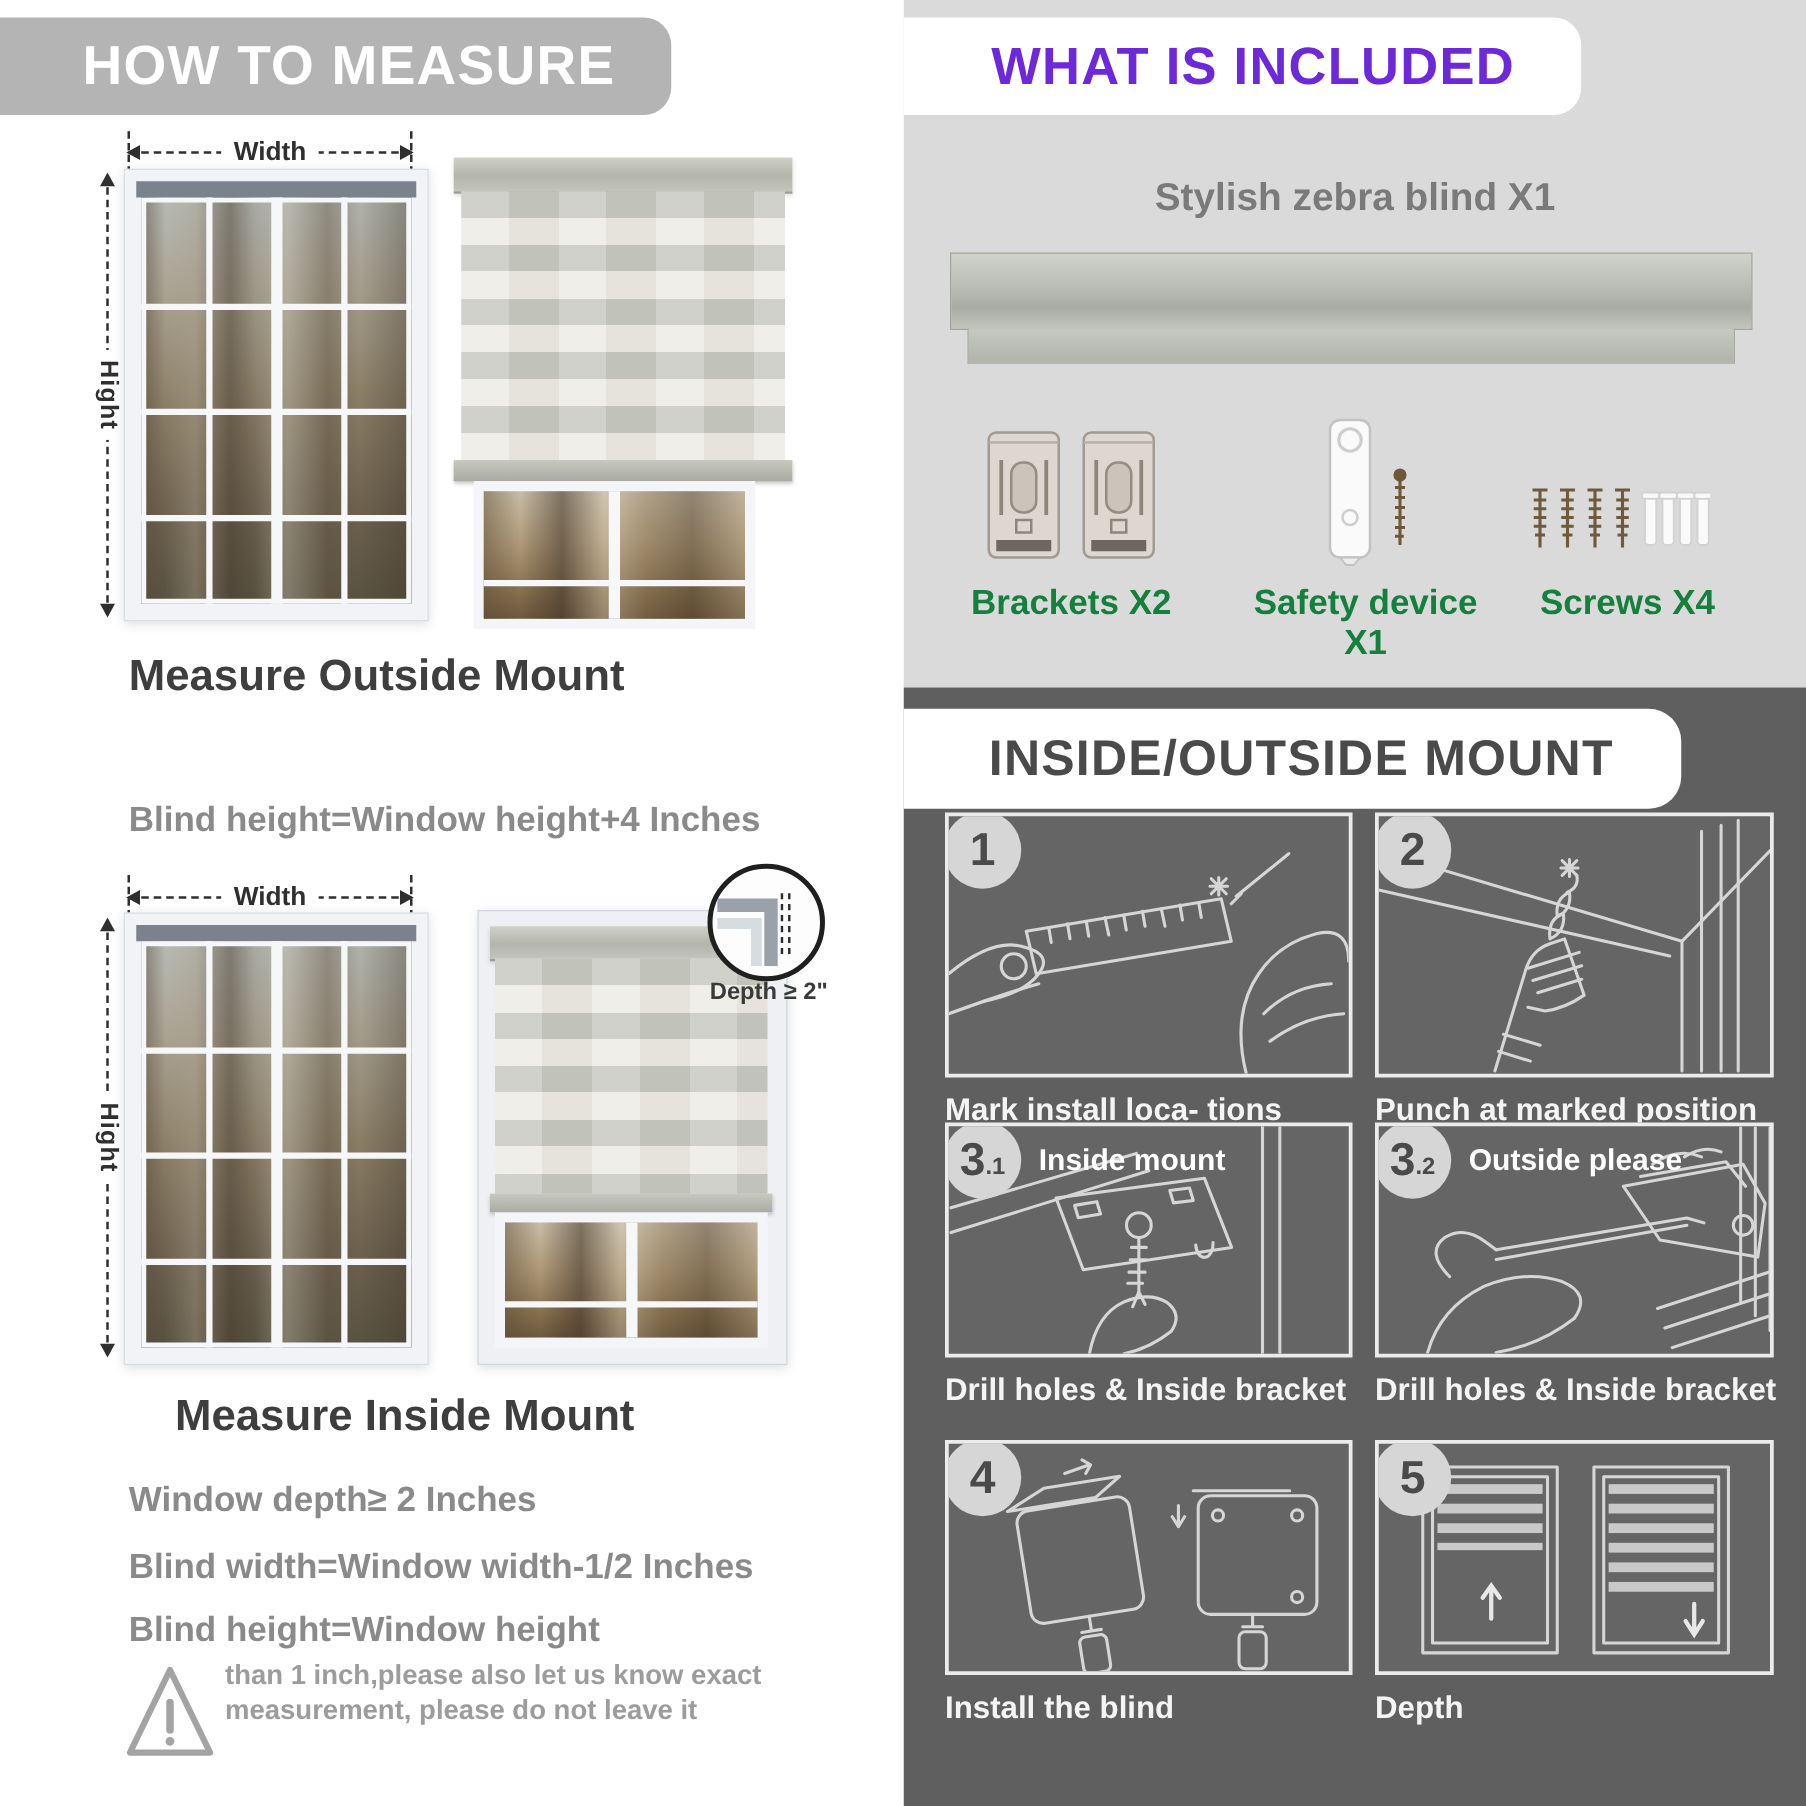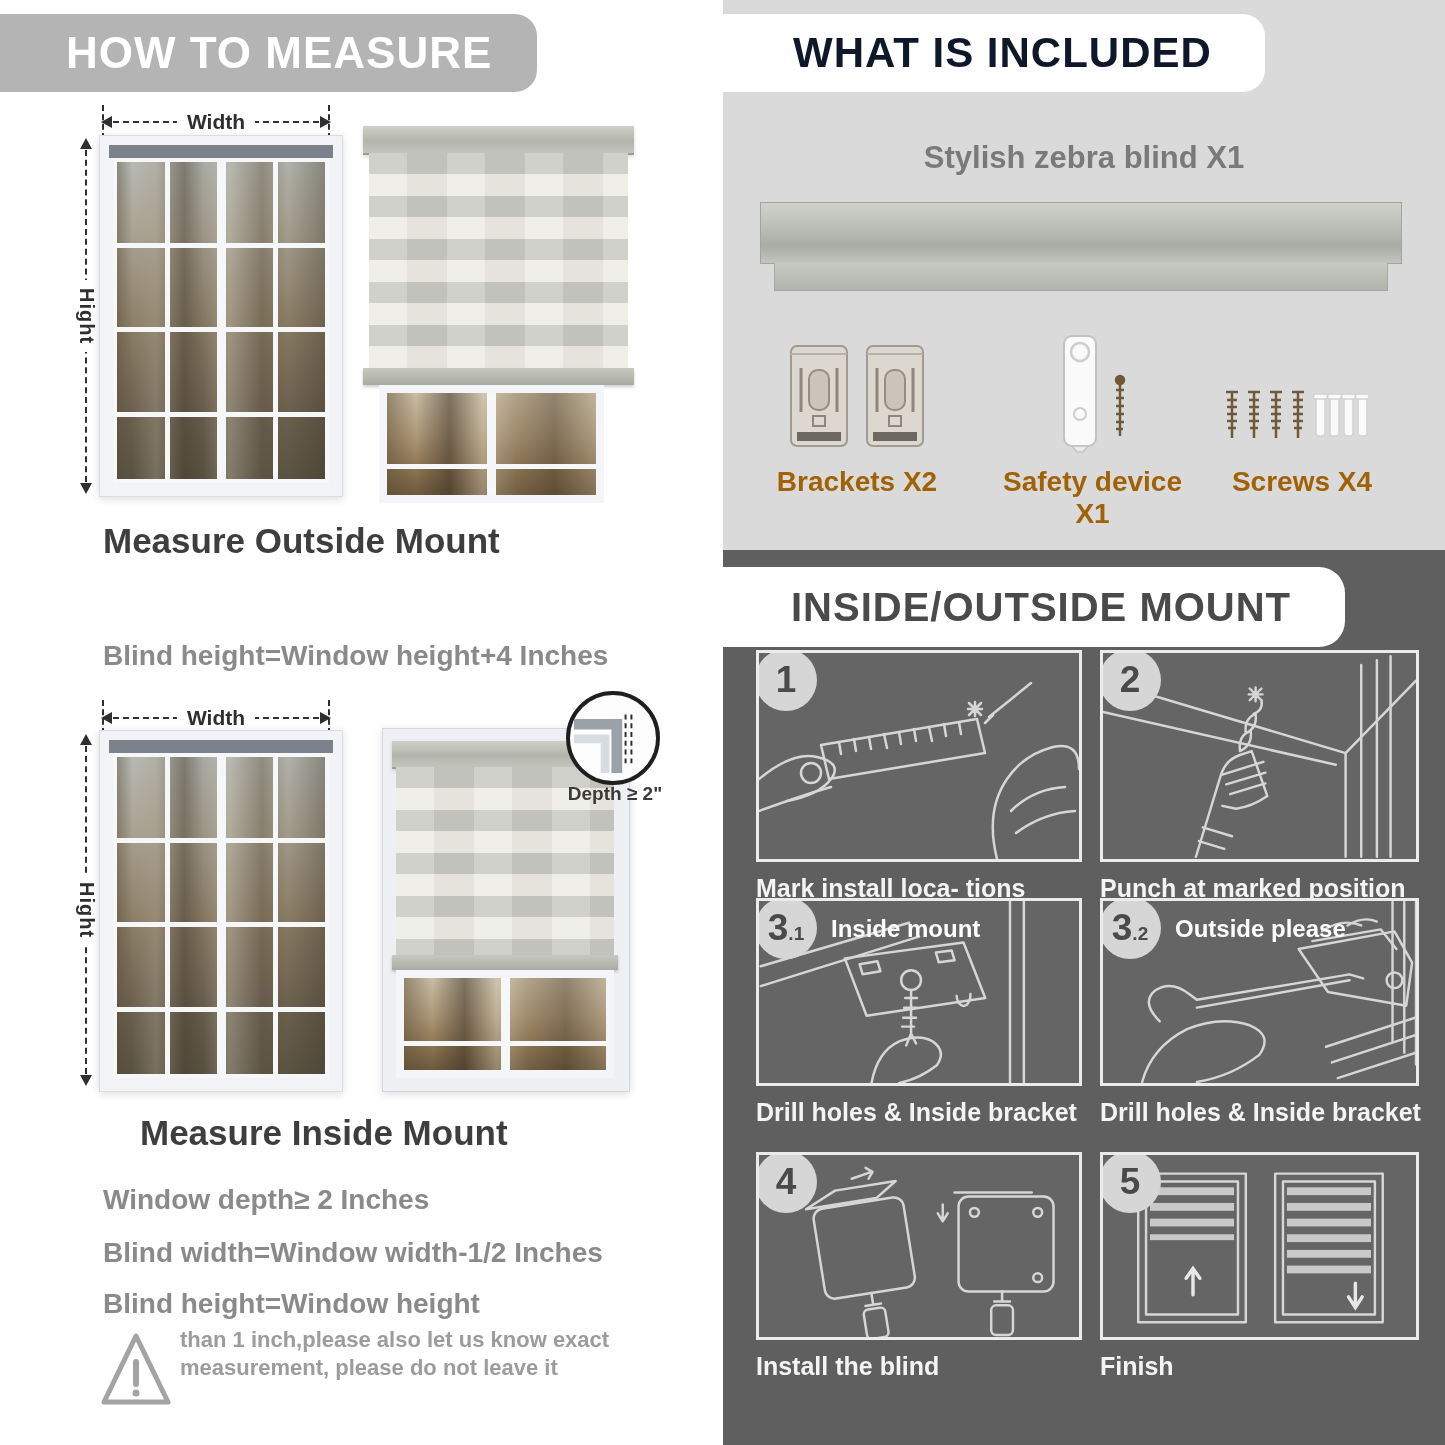--- a/index.html
+++ b/index.html
@@ -5,21 +5,21 @@
   html,body{margin:0;padding:0;background:#fff;}
   .canvas{position:relative;width:1445px;height:1445px;background:#ffffff;overflow:hidden;
           font-family:"Liberation Sans","DejaVu Sans",sans-serif;}
   .abs{position:absolute;}
 
   
   .banner{position:absolute;border-radius:0 22px 22px 0;display:flex;align-items:center;padding-left:32px;}
   .banner-left{left:0;top:14px;width:505px;height:78px;background:#b4b4b4;}
   .banner-left span{color:#ffffff;font-weight:bold;font-size:44px;letter-spacing:1px;padding-left:34px;}
   .banner-right{left:723px;top:14px;width:510px;height:78px;background:#ffffff;}
-  .banner-right span{color:#0f172a;font-weight:bold;font-size:42px;letter-spacing:1px;padding-left:38px;}
+  .banner-right span{color:#6d28d9;font-weight:bold;font-size:42px;letter-spacing:1px;padding-left:38px;}
   .banner-dark{left:723px;top:567px;width:590px;height:80px;background:#ffffff;border-radius:0 26px 26px 0;}
   .banner-dark span{color:#4a4a4a;font-weight:bold;font-size:40px;letter-spacing:1px;padding-left:36px;}
 
   
   .light-section{left:723px;top:0;width:722px;height:550px;background:#dadada;}
   .dark-section{left:723px;top:550px;width:722px;height:895px;background:#5f5f5f;}
 
   
   .w-arrow{position:absolute;height:0;border-top:2.5px dashed #2f2f2f;}
   .w-arrow .ah-l,.w-arrow .ah-r{position:absolute;top:-7.5px;width:0;height:0;
@@ -79,21 +79,21 @@
   .depth-label{position:absolute;font-size:19px;font-weight:bold;color:#3a3a3a;text-align:center;}
 
   
   .hd{position:absolute;font-size:35px;font-weight:bold;color:#3e3e3e;}
   .formula{position:absolute;font-size:28px;font-weight:bold;color:#8a8a8a;}
   .note-text{position:absolute;font-size:22px;font-weight:bold;color:#9c9c9c;line-height:28px;}
 
   
   .product-title{position:absolute;left:723px;top:140px;width:722px;text-align:center;
       font-size:31px;font-weight:bold;color:#7a7a7a;}
-  .item-label{position:absolute;font-size:28px;font-weight:bold;color:#a16207;text-align:center;}
+  .item-label{position:absolute;font-size:28px;font-weight:bold;color:#15803d;text-align:center;}
 
   .headrail-main{position:absolute;left:760px;top:202px;width:640px;height:60px;
       background:linear-gradient(180deg,#d0d3cc 0%,#bcbfb7 40%,#a9aca4 72%,#c2c5bd 100%);
       border:1px solid #a2a59d;}
   .headrail-lip{position:absolute;left:774px;top:263px;width:612px;height:27px;
       background:linear-gradient(180deg,#c6c9c1 0%,#b1b4ac 100%);border:1px solid #a6a9a1;border-top:none;}
 
   
   .panel{position:absolute;background:#656565;border:3px solid #ebebeb;box-sizing:border-box;overflow:hidden;}
   .panel svg.art{position:absolute;inset:0;width:100%;height:100%;}
@@ -414,15 +414,15 @@
         <rect x="188" y="80" width="86" height="8"></rect>
         <rect x="188" y="96" width="86" height="8"></rect>
         <rect x="188" y="112" width="86" height="8"></rect>
       </g>
       <path d="M258 130 v24 m-7 -10 l7 11 l7 -11" stroke="#e8e8e8" stroke-width="3.5" fill="none" stroke-linecap="round"></path>
     </svg>
     <div class="badge">
       <span>5</span>
     </div>
   </div>
-  <div class="caption" style="left:1100px;top:1352px;">Finish</div>
+  <div class="caption" style="left:1100px;top:1352px;">Depth</div>
 
 </div>
 
 </body></html>

